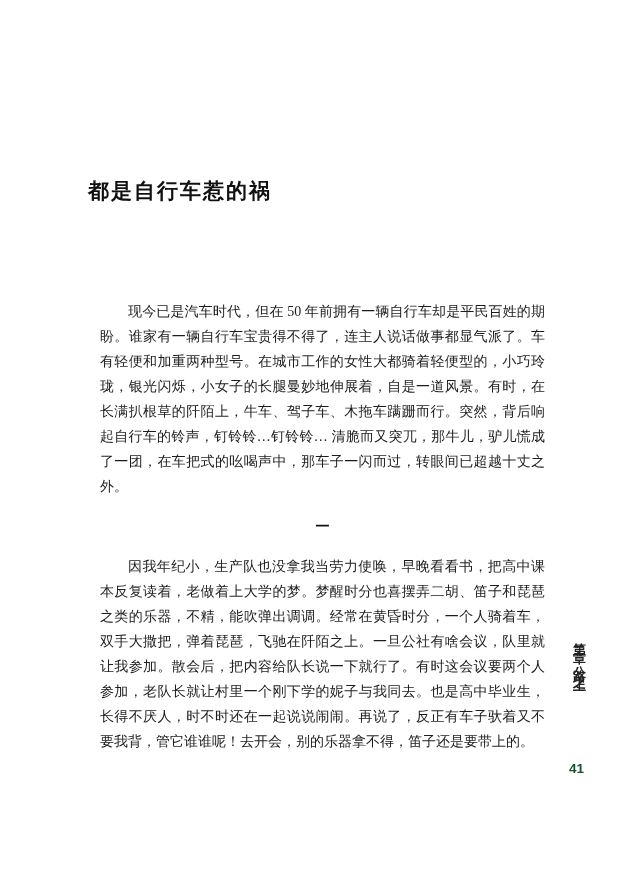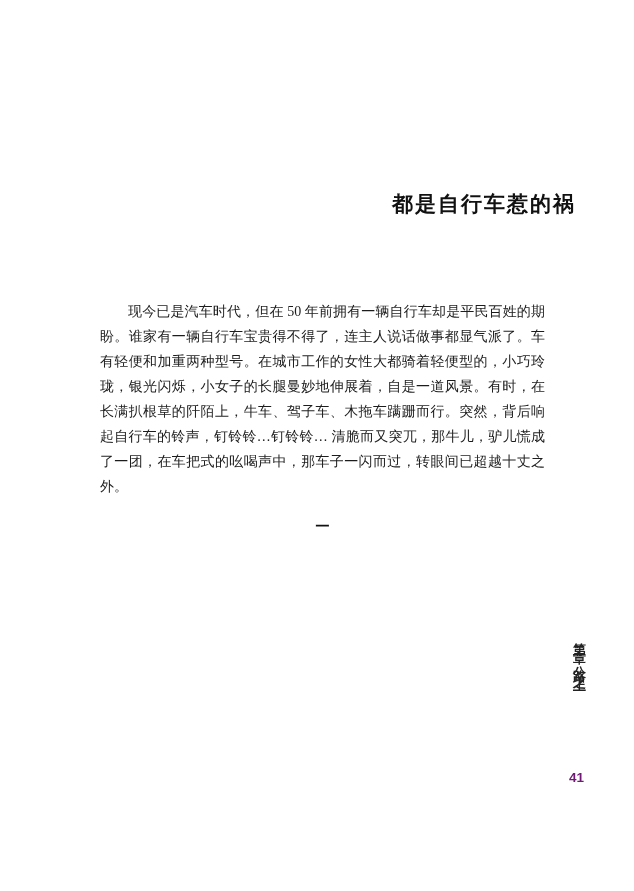--- a/index.html
+++ b/index.html
@@ -14,22 +14,22 @@
     background: #ffffff;
     overflow: hidden;
     font-family: "Liberation Serif", "DejaVu Serif", serif;
     color: #1c1c1c;
   }
   .title {
     position: absolute;
     left: 85px;
     top: 174px;
     width: 475px;
-    margin: 16px;
-    text-align: right;
+    margin: 3px;
+    text-align: left;
     font-size: 21px;
     font-weight: 700;
     letter-spacing: 2px;
     color: #111111;
   }
   .body-text {
     position: absolute;
     left: 85px;
     top: 284px;
     width: 475px;
@@ -68,39 +68,39 @@
   .chapter-sidebar .gap {
     margin-top: 12px;
   }
   .pagenum {
     position: absolute;
     left: 569px;
     top: 761px;
     font-family: "Liberation Sans", "DejaVu Sans", sans-serif;
     font-size: 13.5px;
     font-weight: 700;
-    color: #701a75;
-    margin-top: 9px;
+    color: #14532d;
   }
 </style>
 </head>
 <body>
 
 <div class="page">
 
   <h1 class="title">都是自行车惹的祸</h1>
 
   <div class="body-text">
     <div>
         <p class="para">现今已是汽车时代，但在 50 年前拥有一辆自行车却是平民百姓的期盼。谁家有一辆自行车宝贵得不得了，连主人说话做事都显气派了。车有轻便和加重两种型号。在城市工作的女性大都骑着轻便型的，小巧玲珑，银光闪烁，小女子的长腿曼妙地伸展着，自是一道风景。有时，在长满扒根草的阡陌上，牛车、驾子车、木拖车蹒跚而行。突然，背后响起自行车的铃声，钉铃铃…钉铃铃… 清脆而又突兀，那牛儿，驴儿慌成了一团，在车把式的吆喝声中，那车子一闪而过，转眼间已超越十丈之外。</p>
       </div>
 
     <div class="divider">一</div>
 
     <div>
+        <p class="para">因我年纪小，生产队也没拿我当劳力使唤，早晚看看书，把高中课本反复读着，老做着上大学的梦。梦醒时分也喜摆弄二胡、笛子和琵琶之类的乐器，不精，能吹弹出调调。经常在黄昏时分，一个人骑着车，双手大撒把，弹着琵琶，飞驰在阡陌之上。一旦公社有啥会议，队里就让我参加。散会后，把内容给队长说一下就行了。有时这会议要两个人参加，老队长就让村里一个刚下学的妮子与我同去。也是高中毕业生，长得不厌人，时不时还在一起说说闹闹。再说了，反正有车子驮着又不要我背，管它谁谁呢！去开会，别的乐器拿不得，笛子还是要带上的。</p>
       </div>
   </div>
 
   <div class="chapter-sidebar">
     <span>第二章</span><span class="gap">公路之上</span>
   </div>
 
   <div class="pagenum">41</div>
 
 </div>

